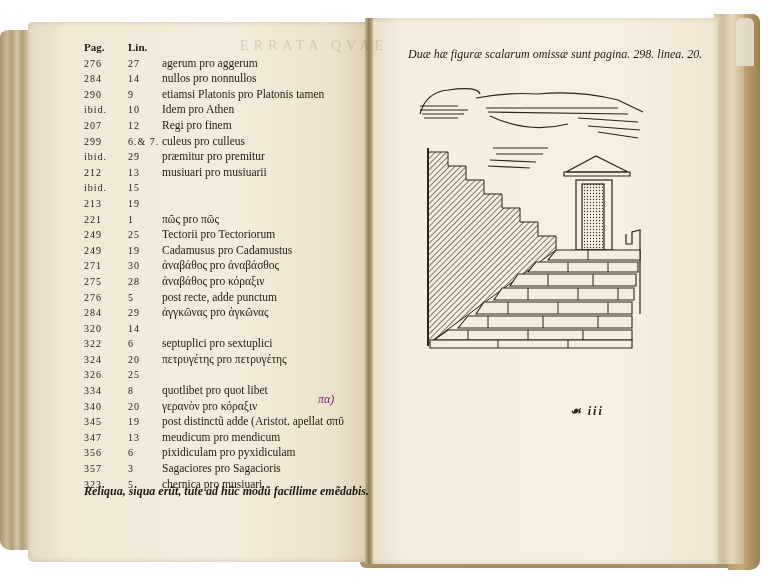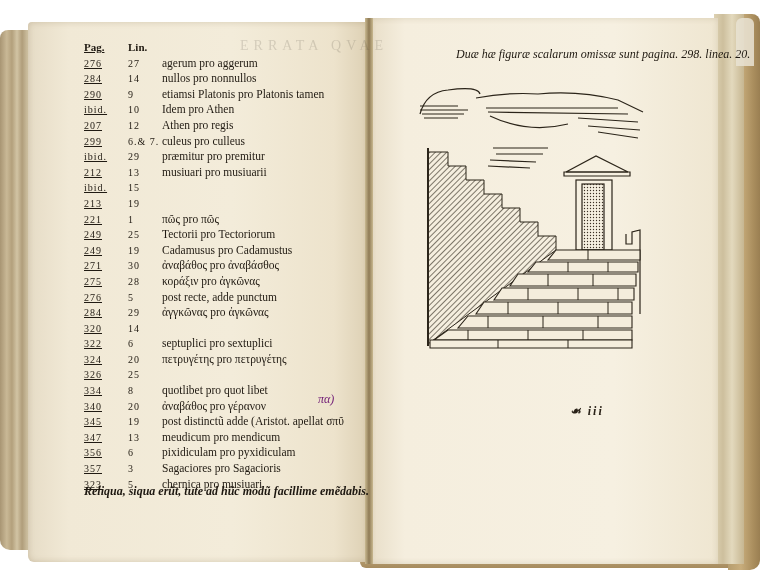--- a/index.html
+++ b/index.html
@@ -9,28 +9,28 @@
   .left-page{position:absolute;left:28px;top:22px;width:340px;height:540px;background:linear-gradient(90deg,#e6dcc6 0%,#f1e9d6 12%,#f3ecda 60%,#ede3cc 90%,#ddd0b4 100%);border-radius:4px 0 0 6px;box-shadow:inset 0 0 6px rgba(120,95,55,.25);}
   .gutter{position:absolute;left:365px;top:18px;width:8px;height:546px;background:linear-gradient(90deg,#c9b991,#8e7a55,#c8b88f);}
   .right-page{position:absolute;left:370px;top:18px;width:348px;height:546px;background:linear-gradient(90deg,#e8dec8 0%,#f5eede 10%,#f6f0e1 70%,#efe6d1 100%);box-shadow:inset 0 0 6px rgba(120,95,55,.2);}
   .right-edges{position:absolute;left:714px;top:14px;width:30px;height:550px;background:linear-gradient(90deg,#ddd1b2,#cdbf9d 30%,#e3d9bd 60%,#c6b691);}
   .cover-right{position:absolute;left:728px;top:14px;width:32px;height:556px;background:linear-gradient(90deg,#b69d6e,#c8ad7c 40%,#a98d5d 80%,#9a7f52);border-radius:0 8px 10px 0;}
   .cover-bottom{position:absolute;left:360px;top:552px;width:400px;height:16px;background:linear-gradient(180deg,#c2aa7d,#a68b5e);border-radius:0 0 10px 6px;}
   .corner-fold{position:absolute;left:736px;top:18px;width:18px;height:48px;background:#e9e3d3;border-radius:6px 6px 0 0;opacity:.85;}
 
   .errata{position:absolute;left:84px;top:40px;width:290px;font-size:11.5px;line-height:15.6px;color:#201a12;}
   .errata .hdr,.errata .row{display:flex;}
-  .c-pag{width:44px;font-size:10px;letter-spacing:1px;text-decoration:underline;}
+  .c-pag{width:44px;font-size:10px;letter-spacing:1px;}
   .c-lin{width:34px;font-size:10px;letter-spacing:1px;}
   .c-txt{flex:1;white-space:nowrap;}
   .hdr .c-pag,.hdr .c-lin{font-weight:bold;font-style:normal;font-size:11px;letter-spacing:0;}
   .footer-line{position:absolute;left:84px;top:484px;font-size:12px;font-style:italic;font-weight:bold;color:#1d1710;white-space:nowrap;}
   .ghost-title{position:absolute;left:240px;top:38px;font-size:14px;letter-spacing:5px;color:rgba(80,70,60,.18);white-space:nowrap;}
 
-  .caption{position:absolute;left:408px;top:46px;width:300px;font-size:12px;line-height:16px;font-style:italic;color:#1f1911;margin-left:48px;}
+  .caption{position:absolute;left:408px;top:46px;width:300px;font-size:12px;line-height:16px;font-style:italic;color:#1f1911;}
   .figure{position:absolute;left:418px;top:84px;width:226px;height:266px;}
   .catch{position:absolute;left:570px;top:404px;font-size:12px;color:#2a2218;font-style:italic;font-weight:bold;letter-spacing:2px;}
 </style>
 </head>
 <body>
 
 <div class="book">
   <div class="page-edges-left"></div>
   <div class="cover-bottom"></div>
   <div class="cover-right"></div>
@@ -66,21 +66,21 @@
           <span class="c-txt">etiamsi Platonis pro Platonis tamen</span>
         </div>
         <div class="row">
           <span class="c-pag">ibid.</span>
           <span class="c-lin">10</span>
           <span class="c-txt">Idem pro Athen</span>
         </div>
         <div class="row">
           <span class="c-pag">207</span>
           <span class="c-lin">12</span>
-          <span class="c-txt">Athen pro regis</span>
+          <span class="c-txt">Regi pro finem</span>
         </div>
         <div class="row">
           <span class="c-pag">299</span>
           <span class="c-lin">6.&amp; 7.</span>
           <span class="c-txt">culeus pro culleus</span>
         </div>
         <div class="row">
           <span class="c-pag">ibid.</span>
           <span class="c-lin">29</span>
           <span class="c-txt">præmitur pro premitur</span>
@@ -114,21 +114,21 @@
           <span class="c-txt">Cadamusus pro Cadamustus</span>
         </div>
         <div class="row">
           <span class="c-pag">271</span>
           <span class="c-lin">30</span>
           <span class="c-txt">ἀναβάθος pro ἀναβάσθος</span>
         </div>
         <div class="row">
           <span class="c-pag">275</span>
           <span class="c-lin">28</span>
-          <span class="c-txt">κοράξιν pro ἀγκῶνας</span>
+          <span class="c-txt">ἀναβάθος pro κόραξιν</span>
         </div>
         <div class="row">
           <span class="c-pag">276</span>
           <span class="c-lin">5</span>
           <span class="c-txt">post recte, adde punctum</span>
         </div>
         <div class="row">
           <span class="c-pag">284</span>
           <span class="c-lin">29</span>
           <span class="c-txt">ἀγγκῶνας pro ἀγκῶνας</span>
@@ -152,21 +152,21 @@
           <span class="c-lin">25</span>
         </div>
         <div class="row">
           <span class="c-pag">334</span>
           <span class="c-lin">8</span>
           <span class="c-txt">quotlibet pro quot libet</span>
         </div>
         <div class="row">
           <span class="c-pag">340</span>
           <span class="c-lin">20</span>
-          <span class="c-txt">ἀναβάθος pro γέρανον</span>
+          <span class="c-txt">γερανὸν pro κόραξιν</span>
         </div>
         <div class="row">
           <span class="c-pag">345</span>
           <span class="c-lin">19</span>
           <span class="c-txt">post distinctũ adde (Aristot. apellat σπῦ</span>
         </div>
         <div class="row">
           <span class="c-pag">347</span>
           <span class="c-lin">13</span>
           <span class="c-txt">meudicum pro mendicum</span>

